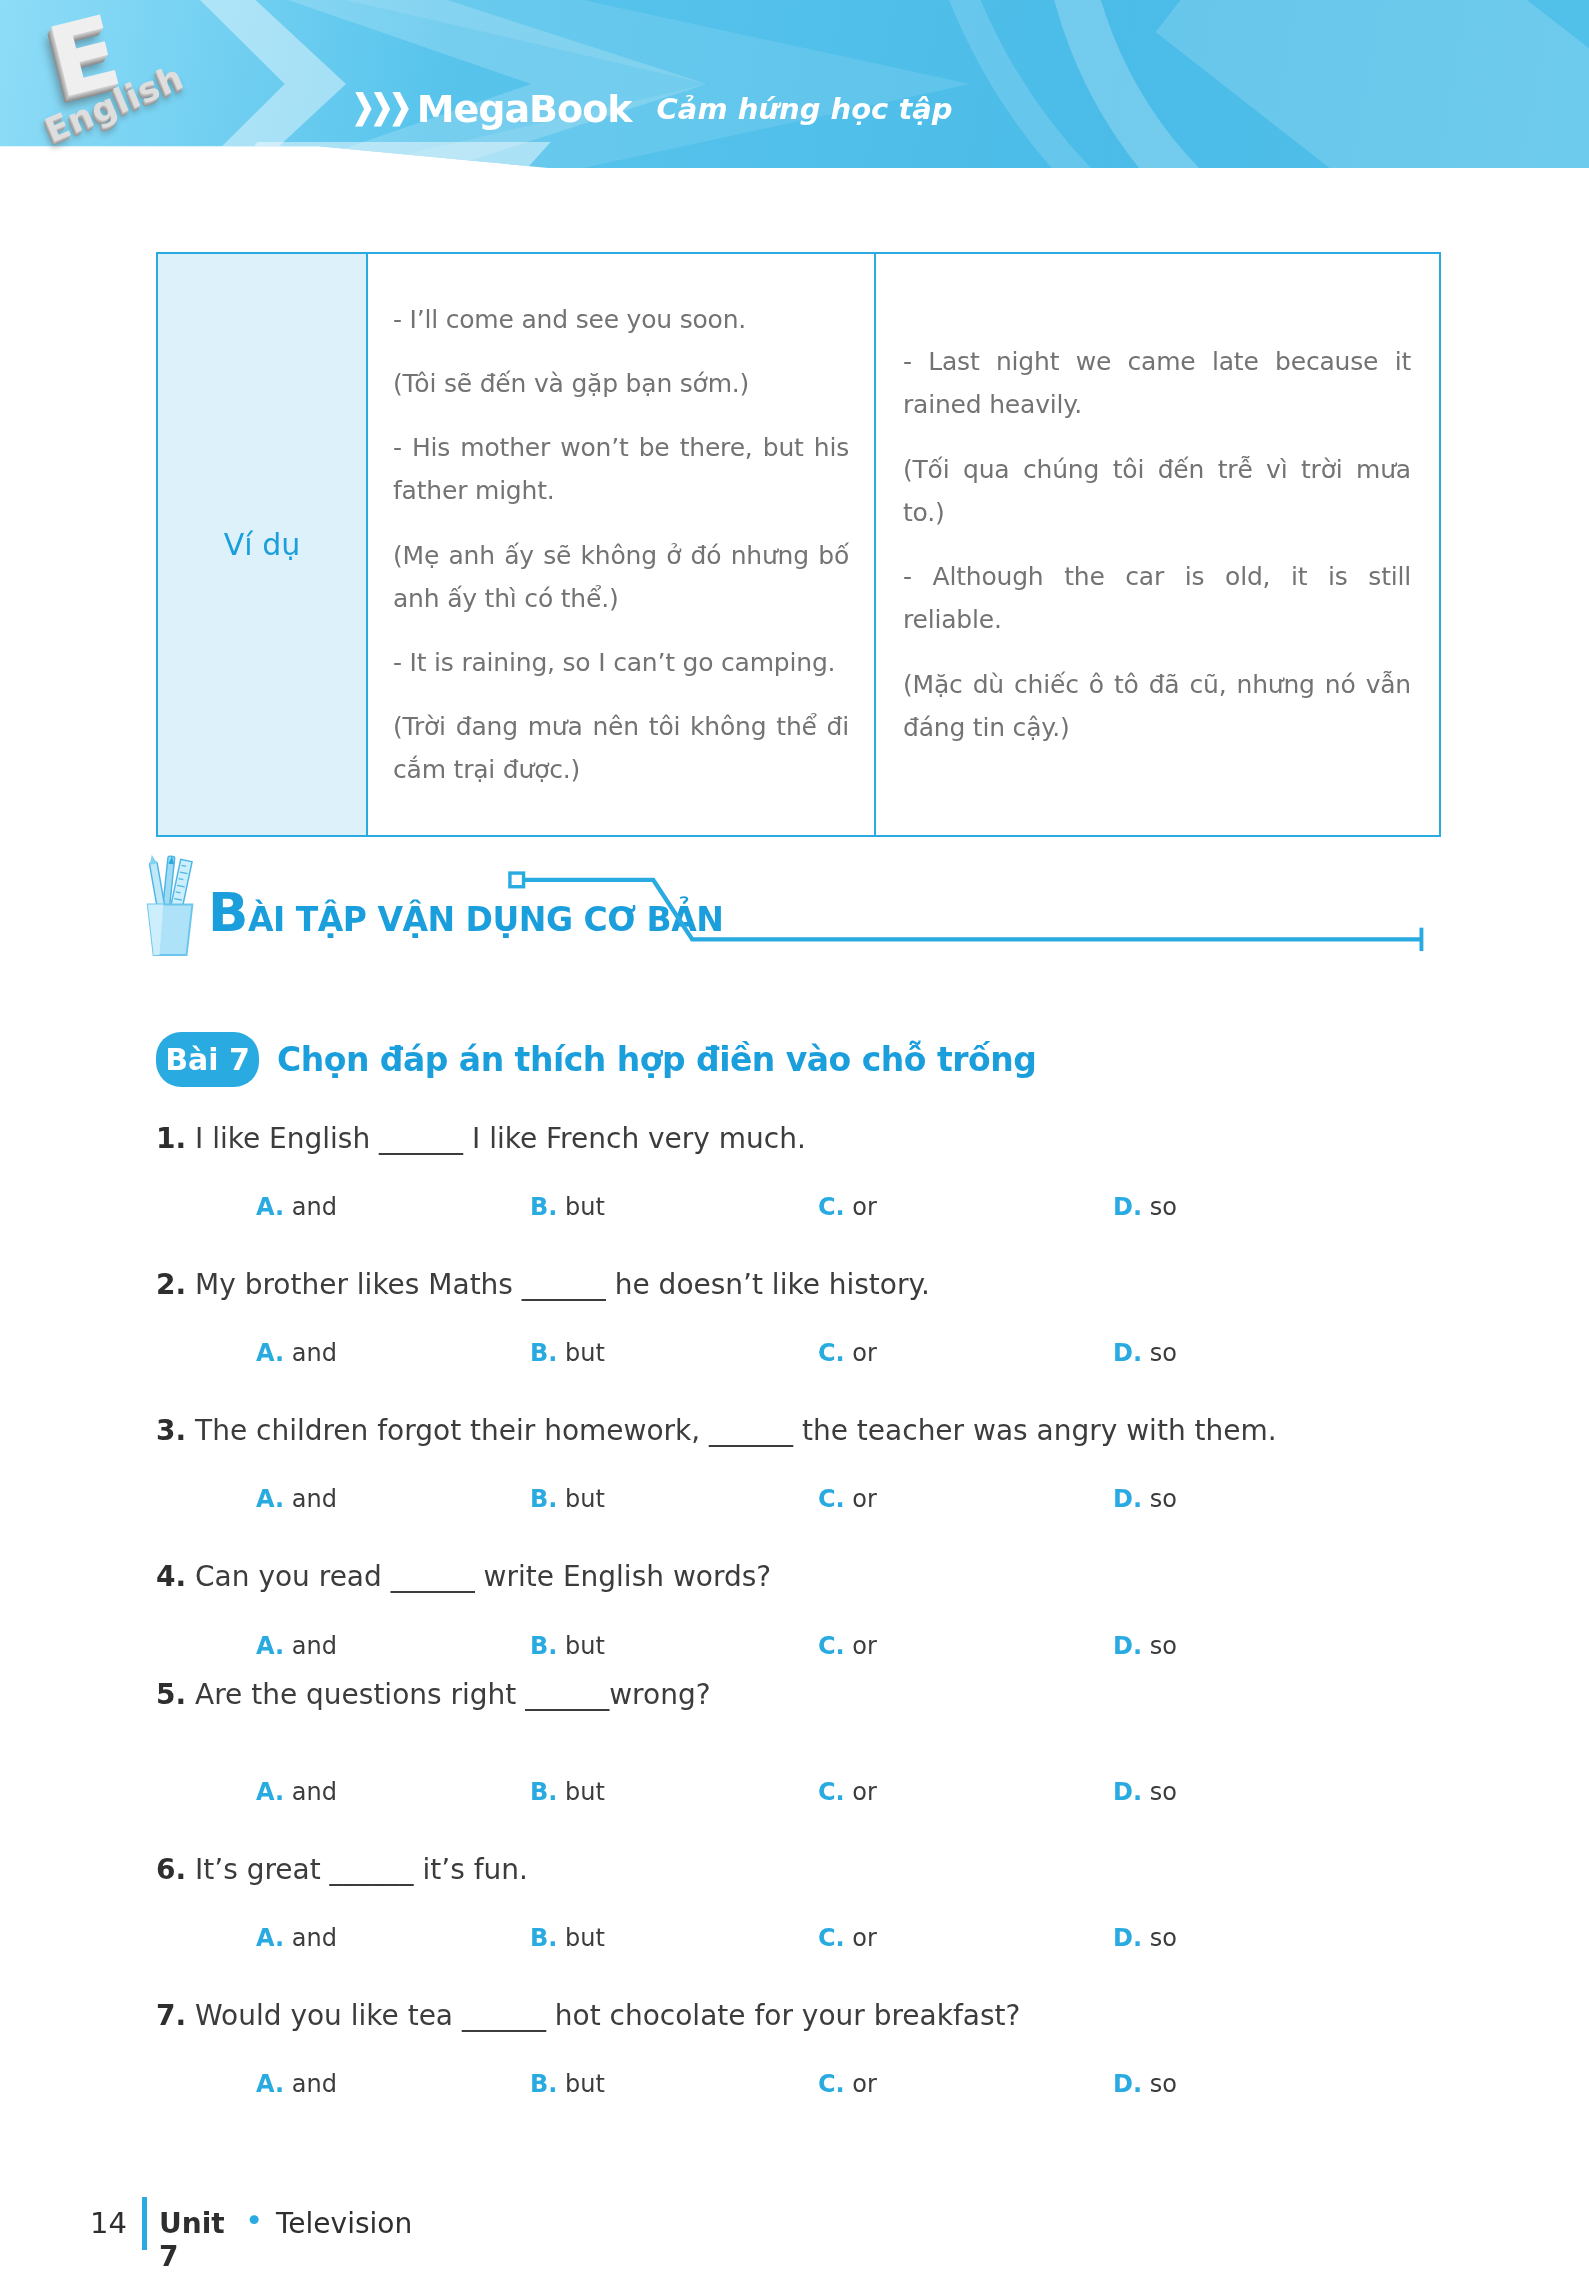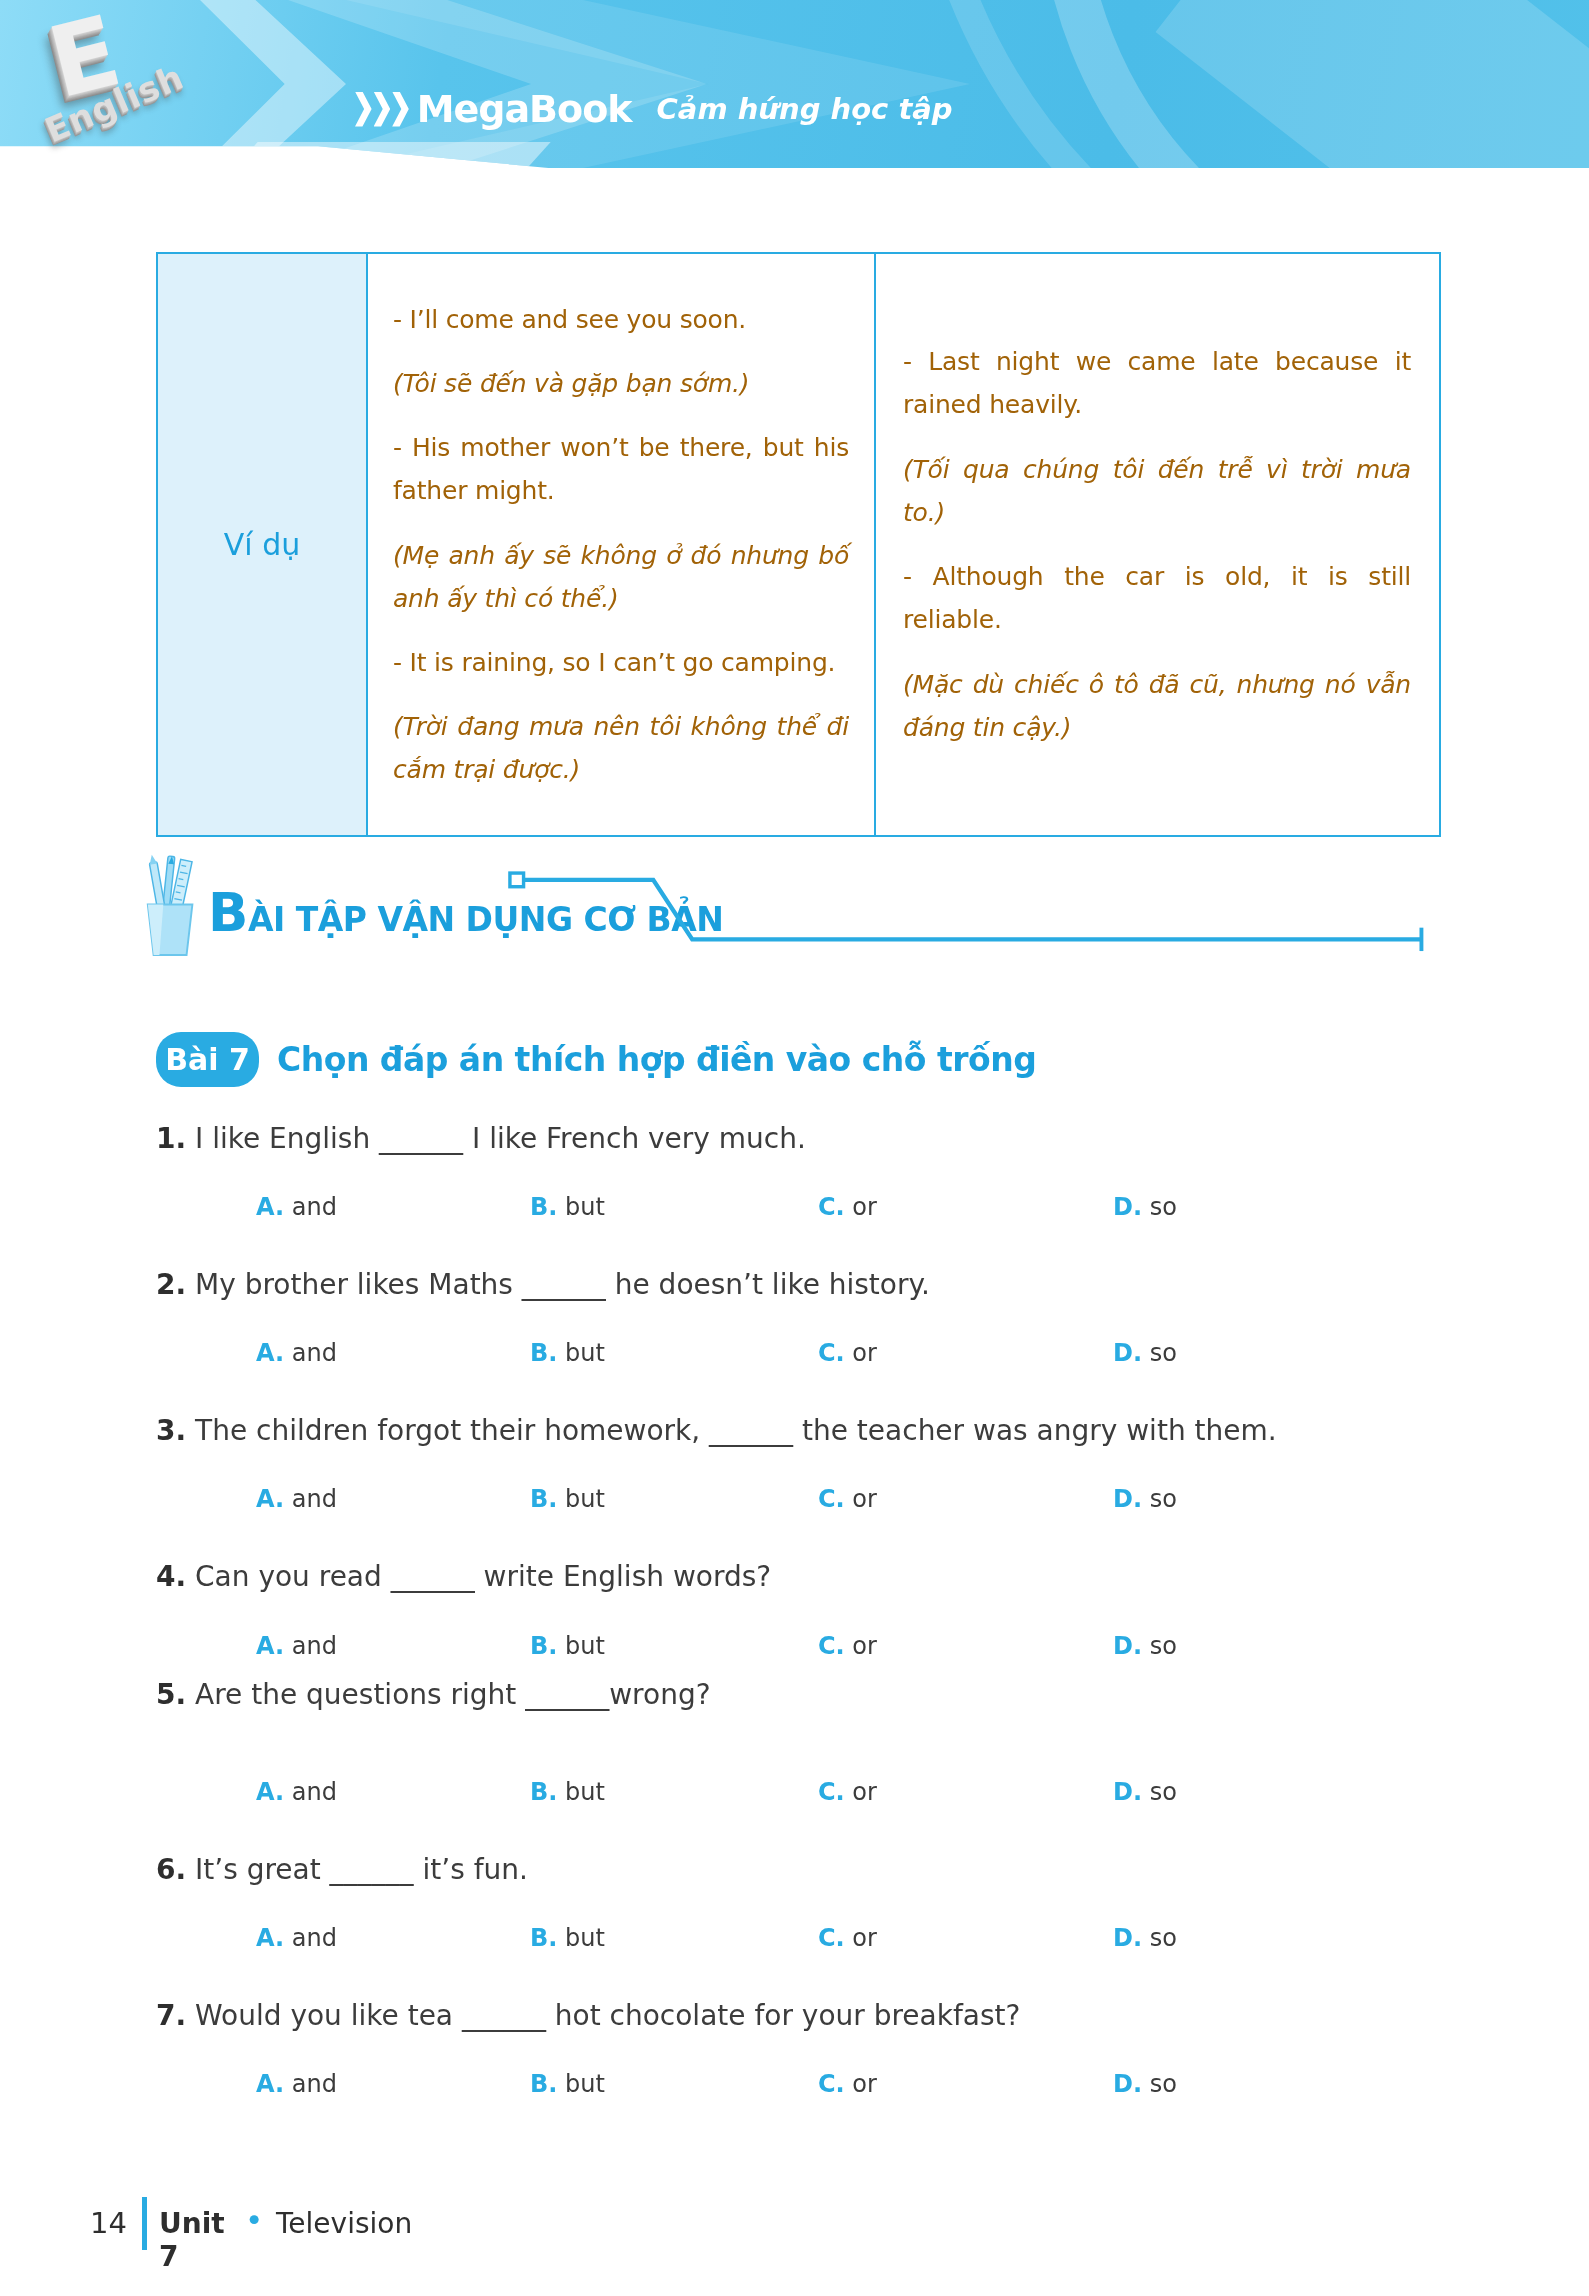--- a/index.html
+++ b/index.html
@@ -41,22 +41,22 @@
 
   
   .extable{position:absolute;left:156px;top:252px;width:1285px;height:585px;
            border:2.9px solid #29abe2;display:flex;box-sizing:border-box;}
   .tcell{box-sizing:border-box;display:flex;flex-direction:column;justify-content:center;}
   .tlabel{width:208px;background:#ddf1fb;align-items:center;
           color:#1b9fdc;font-weight:normal;font-size:30px;}
   .tcol2{width:508px;border-left:2.9px solid #29abe2;padding:9.8px 25px;}
   .tcol3{width:564px;border-left:2.9px solid #29abe2;padding:9.8px 27px;}
   .tline{margin:10.7px 0;font-size:25px;line-height:1.72;letter-spacing:-0.2px;
-         text-align:justify;color:#a16207;}
-  .tline.it{font-style:italic;}
+         text-align:justify;color:#737373;}
+  .tline.it{}
 
   
   .sec-icon{position:absolute;left:142px;top:854px;}
   .sec-title{position:absolute;left:208px;top:886px;color:#1b9fdc;font-weight:bold;
              display:flex;align-items:baseline;letter-spacing:-0.5px;white-space:nowrap;}
   .sec-title .big{font-size:53px;line-height:1;}
   .sec-title .rest{font-size:33px;line-height:1;}
   .sec-line{position:absolute;left:507px;top:868px;}
 
   

